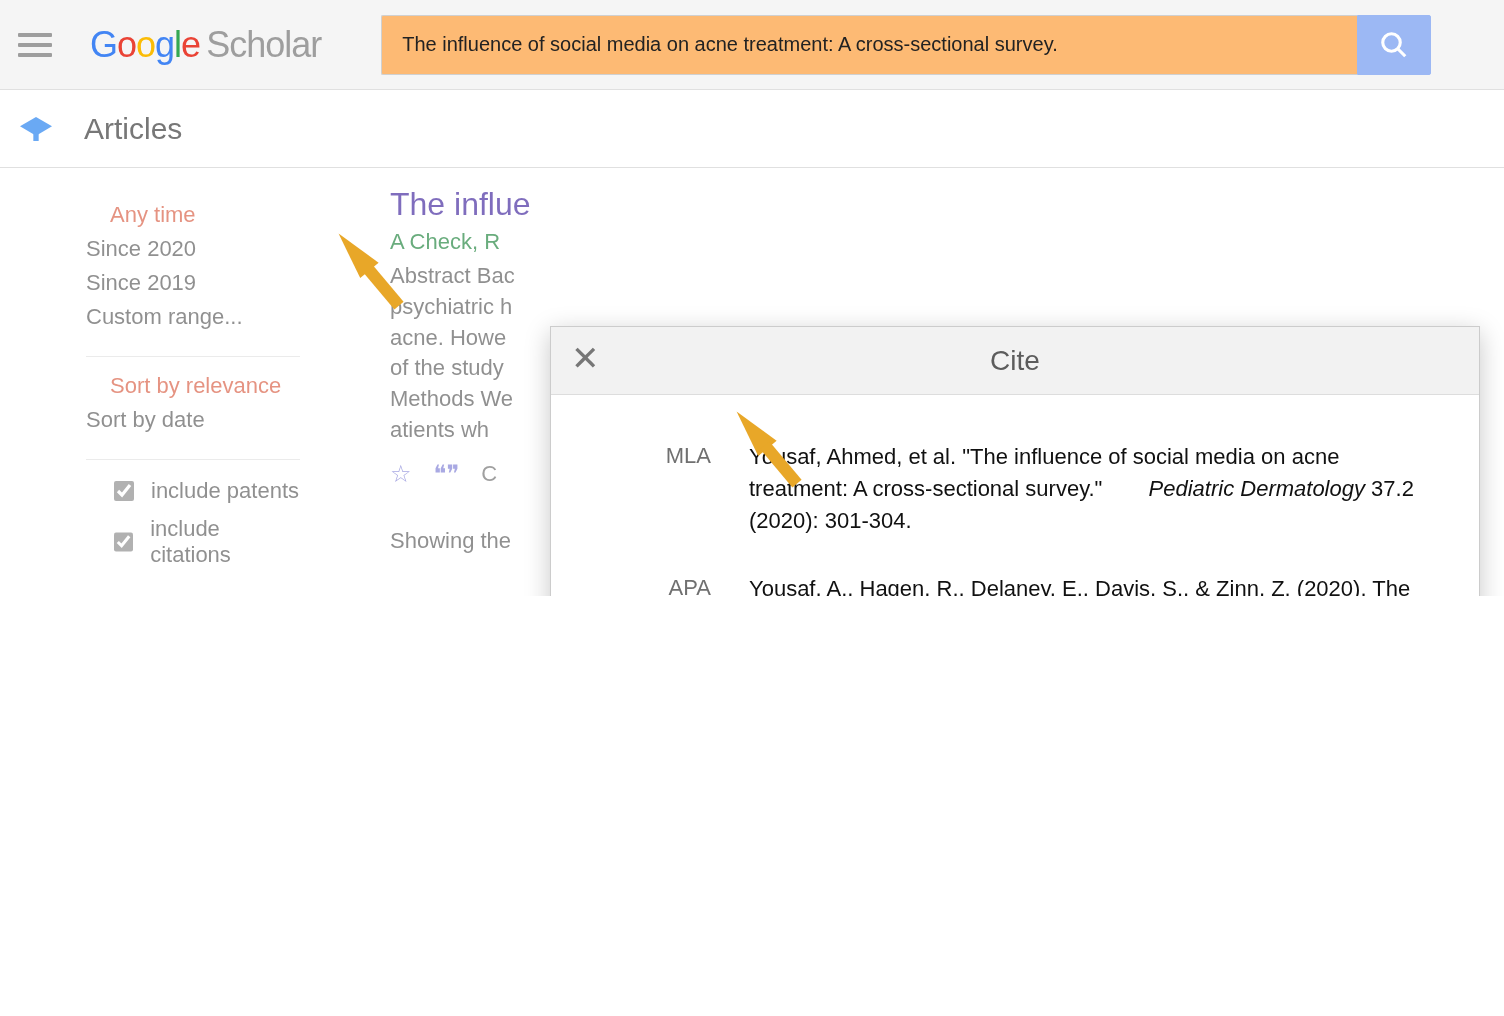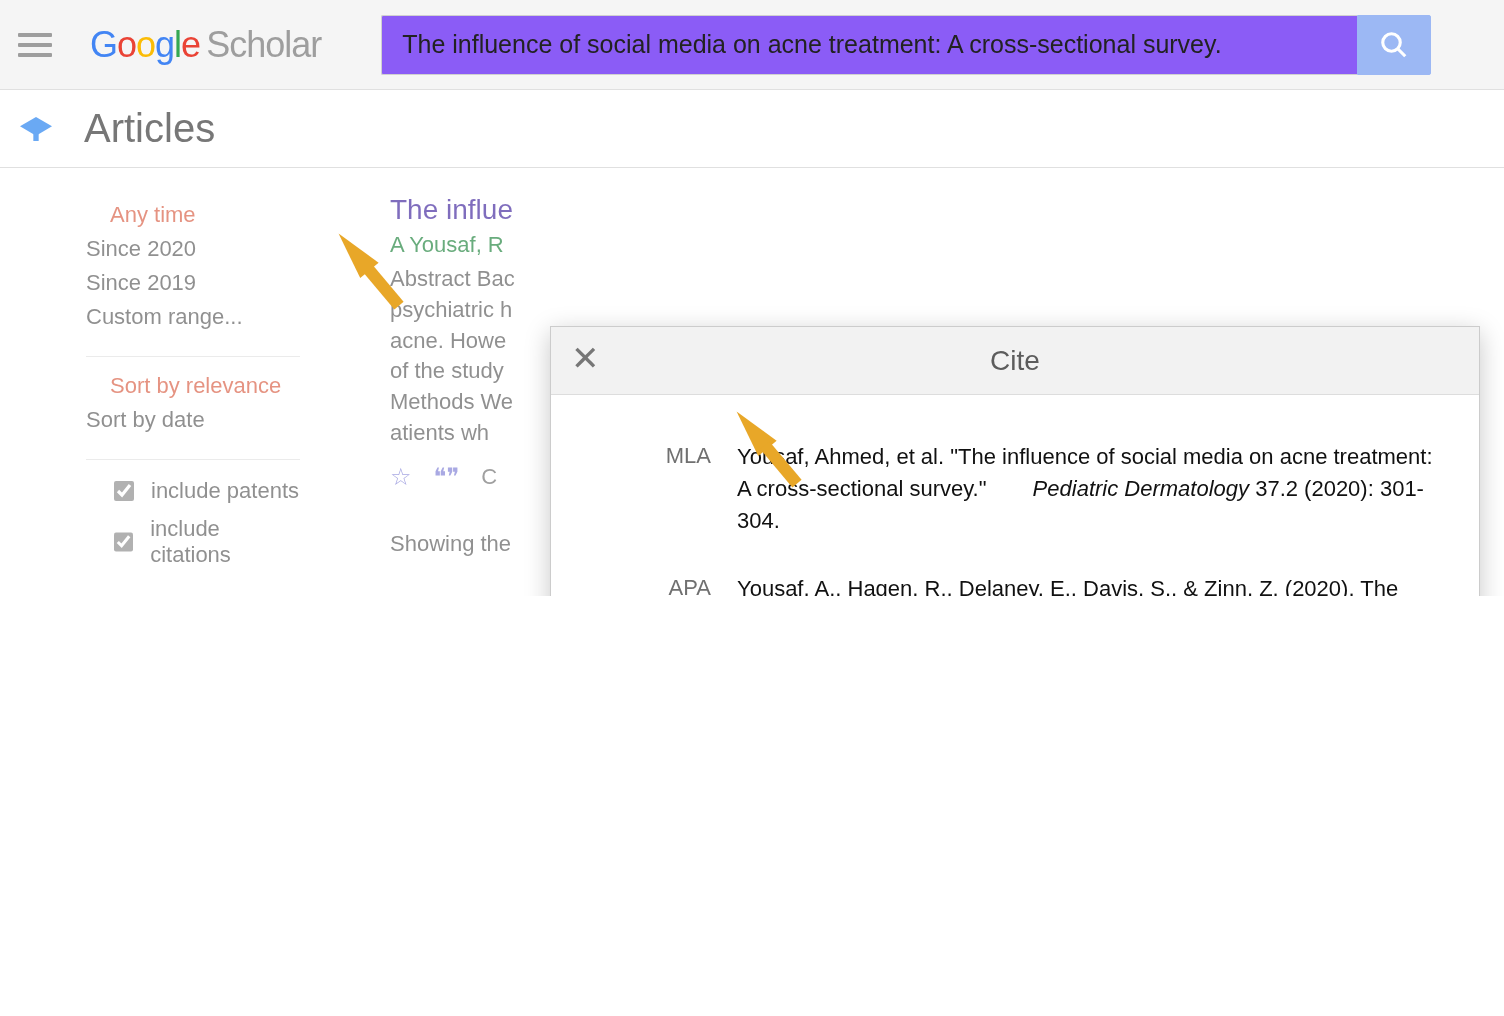--- a/index.html
+++ b/index.html
@@ -31,55 +31,55 @@
   .logo .e {color:#EA4335;font-weight:500;}
   .logo .scholar{ color:#9e9e9e; font-weight:400; margin-left:6px;}
   .searchbox {
     margin-left: 60px;
     flex: 0 0 1050px;
     display:flex;
     height:60px;
   }
   .searchbox input{
     flex:1;
-    font-size:25px;
+    font-size:20px;
     padding: 0 20px;
     border:1px solid #d0d0d0;
     border-right:none;
     border-radius:2px 0 0 2px;
     color:#222;
-    background:#8b5cf6;
+    background:#fdba74;
   }
   .searchbox button{
     width:74px;
     background:#9cb8f4;
     border:1px solid #9cb8f4;
     color:#fff;
     cursor:pointer;
     border-radius:0 2px 2px 0;
     display:flex;align-items:center;justify-content:center;
   }
   .subheader{
     display:flex;align-items:center;
     height:78px;
     padding-left:20px;
     border-bottom:1px solid #e0e0e0;
     color:#777;
-    font-size:40px;
+    font-size:30px;
   }
   .subheader .cap{ width:32px;height:26px; margin-right:32px; }
   .page{ display:flex; padding-top:18px; position:relative; }
   .sidebar{ width:340px; padding-left:86px; font-size:22px; color:#555; }
   .sidebar .group{ padding:12px 0 22px 0; border-bottom:1px solid #e0e0e0; margin-right:40px; }
   .sidebar a{ display:block; padding:4px 0; text-decoration:none; color:#555; cursor:pointer; }
   .sidebar .sel{ color:#d85a3f;margin-left:24px; }
   .sidebar label{ display:flex; align-items:center; gap:17px; padding:6px 0; cursor:pointer;margin-left:28px; }
   .sidebar input[type=checkbox]{ width:20px;height:20px; accent-color:#888; }
   .results{ flex:1; padding-left:50px; padding-right:40px; position:relative; }
-  .result-title{ color:#3b1f9a; font-size:28px;margin-top:8px; }
+  .result-title{ color:#3b1f9a; font-size:32px; }
   .result-authors{ color:#1a8038; font-size:22px; padding-top:6px; }
   .result-snippet{ color:#555; font-size:22px; line-height:1.4; padding-top:6px; max-width:900px; }
   .result-actions{ padding-top:14px; display:flex; gap:22px; align-items:center; color:#6e6e6e; font-size:22px;}
   .result-actions .ico{ color:#7b7bd4; font-size:24px; }
   .showing{ padding-top:40px; color:#555; font-size:22px; }
 
   .annot-text{
     position:absolute; left:60px; top:640px; width:530px;
     font-family: "Comic Sans MS", "Segoe Script", cursive;
     font-size:36px; font-weight:700; color:#2c3847; text-align:center; line-height:1.35;
@@ -100,21 +100,21 @@
     border-bottom:1px solid #ddd;
     display:flex;align-items:center;justify-content:center;
     position:relative;
     color:#5c5c5c;font-size:28px;
   }
   .modal-close{
     position:absolute;left:20px;top:14px;
     font-size:34px;color:#777;cursor:pointer;background:none;border:none;line-height:1;
   }
   .cite-table{ padding:28px 40px 10px 20px; }
-  .cite-row{ display:flex; gap:26px; padding:18px 0; }
+  .cite-row{ display:flex; gap:38px; padding:18px 0; }
   .cite-label{ width:140px; text-align:right; color:#707070; font-size:22px; padding-top:2px; flex-shrink:0;}
   .cite-text{ color:#111; font-size:22px; line-height:1.45; }
   .cite-text i{ font-style:italic;margin-left:40px; }
 
   
   .arrow{
     position:absolute; width:0;height:0;
     border-left:12px solid transparent;
     border-right:12px solid transparent;
     border-bottom:48px solid #e8a728;
@@ -194,21 +194,21 @@
       </label>
       <label>
         <input type="checkbox" checked="" style="">
         <span>include citations</span>
       </label>
     </div>
   </div>
 
   <div class="results">
     <div class="result-title">The influe</div>
-    <div class="result-authors">A Yousaf, R</div>
+    <div class="result-authors">A Check, R</div>
     <div class="result-snippet">
       <span>Abstract Bac</span><br>
       <span>psychiatric h</span><br>
       <span>acne. Howe</span><br>
       <span>of the study</span><br>
       <span>Methods We</span><br>
       <span>atients wh</span>
     </div>
     <div class="result-actions">
       <span class="ico">☆</span>

